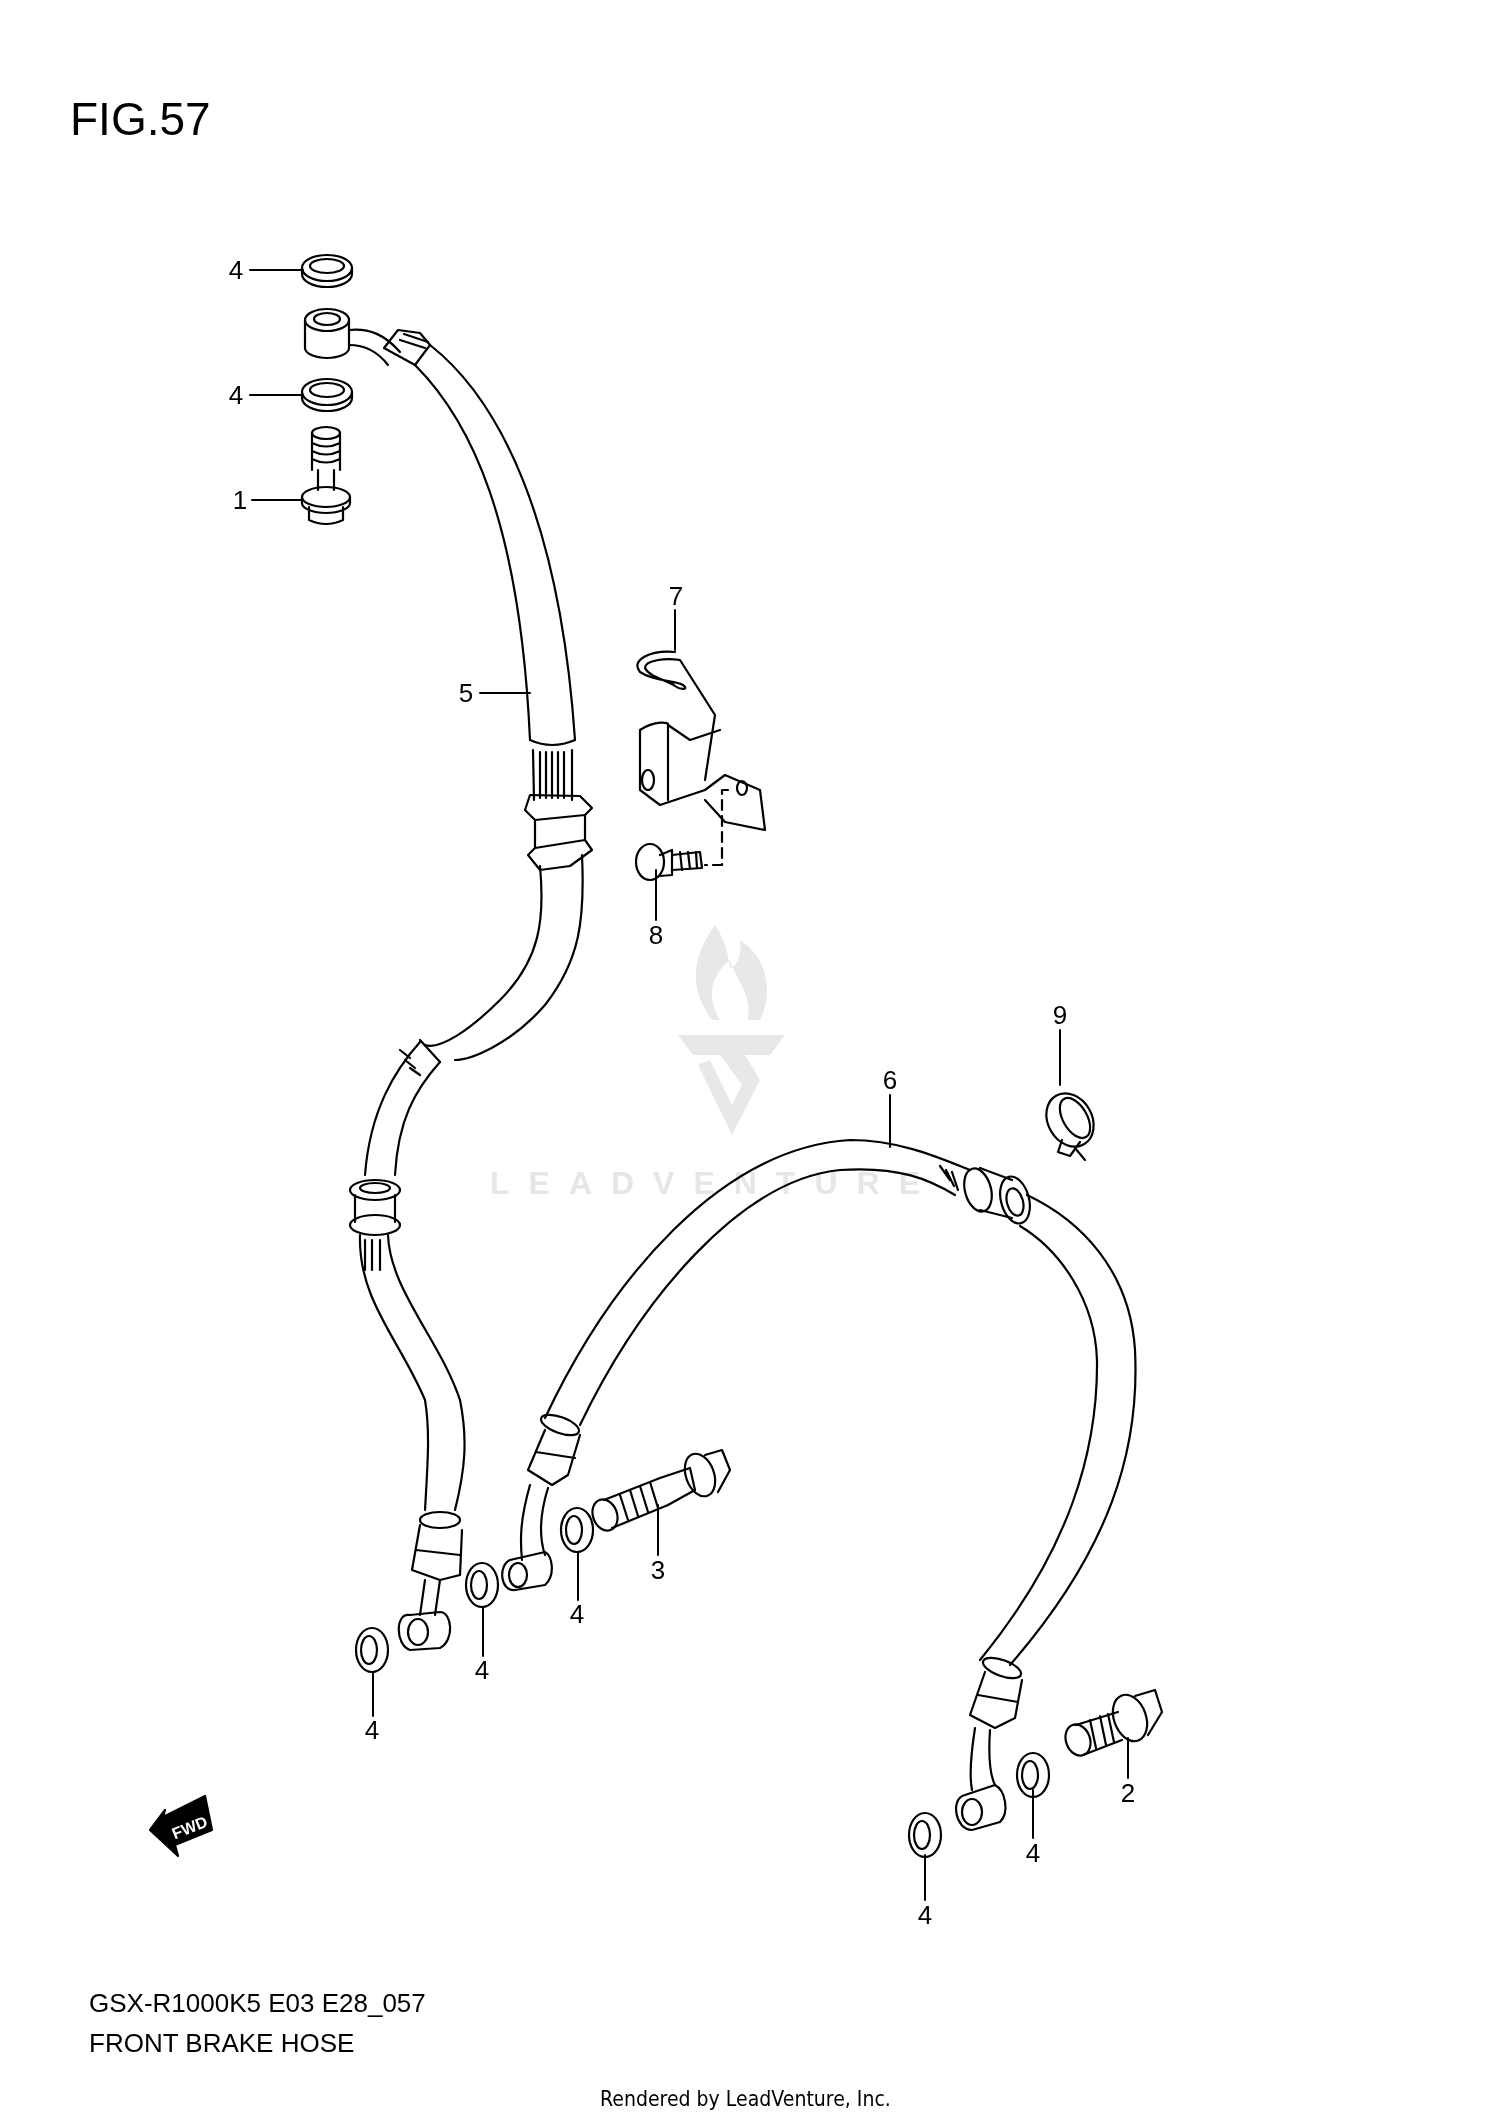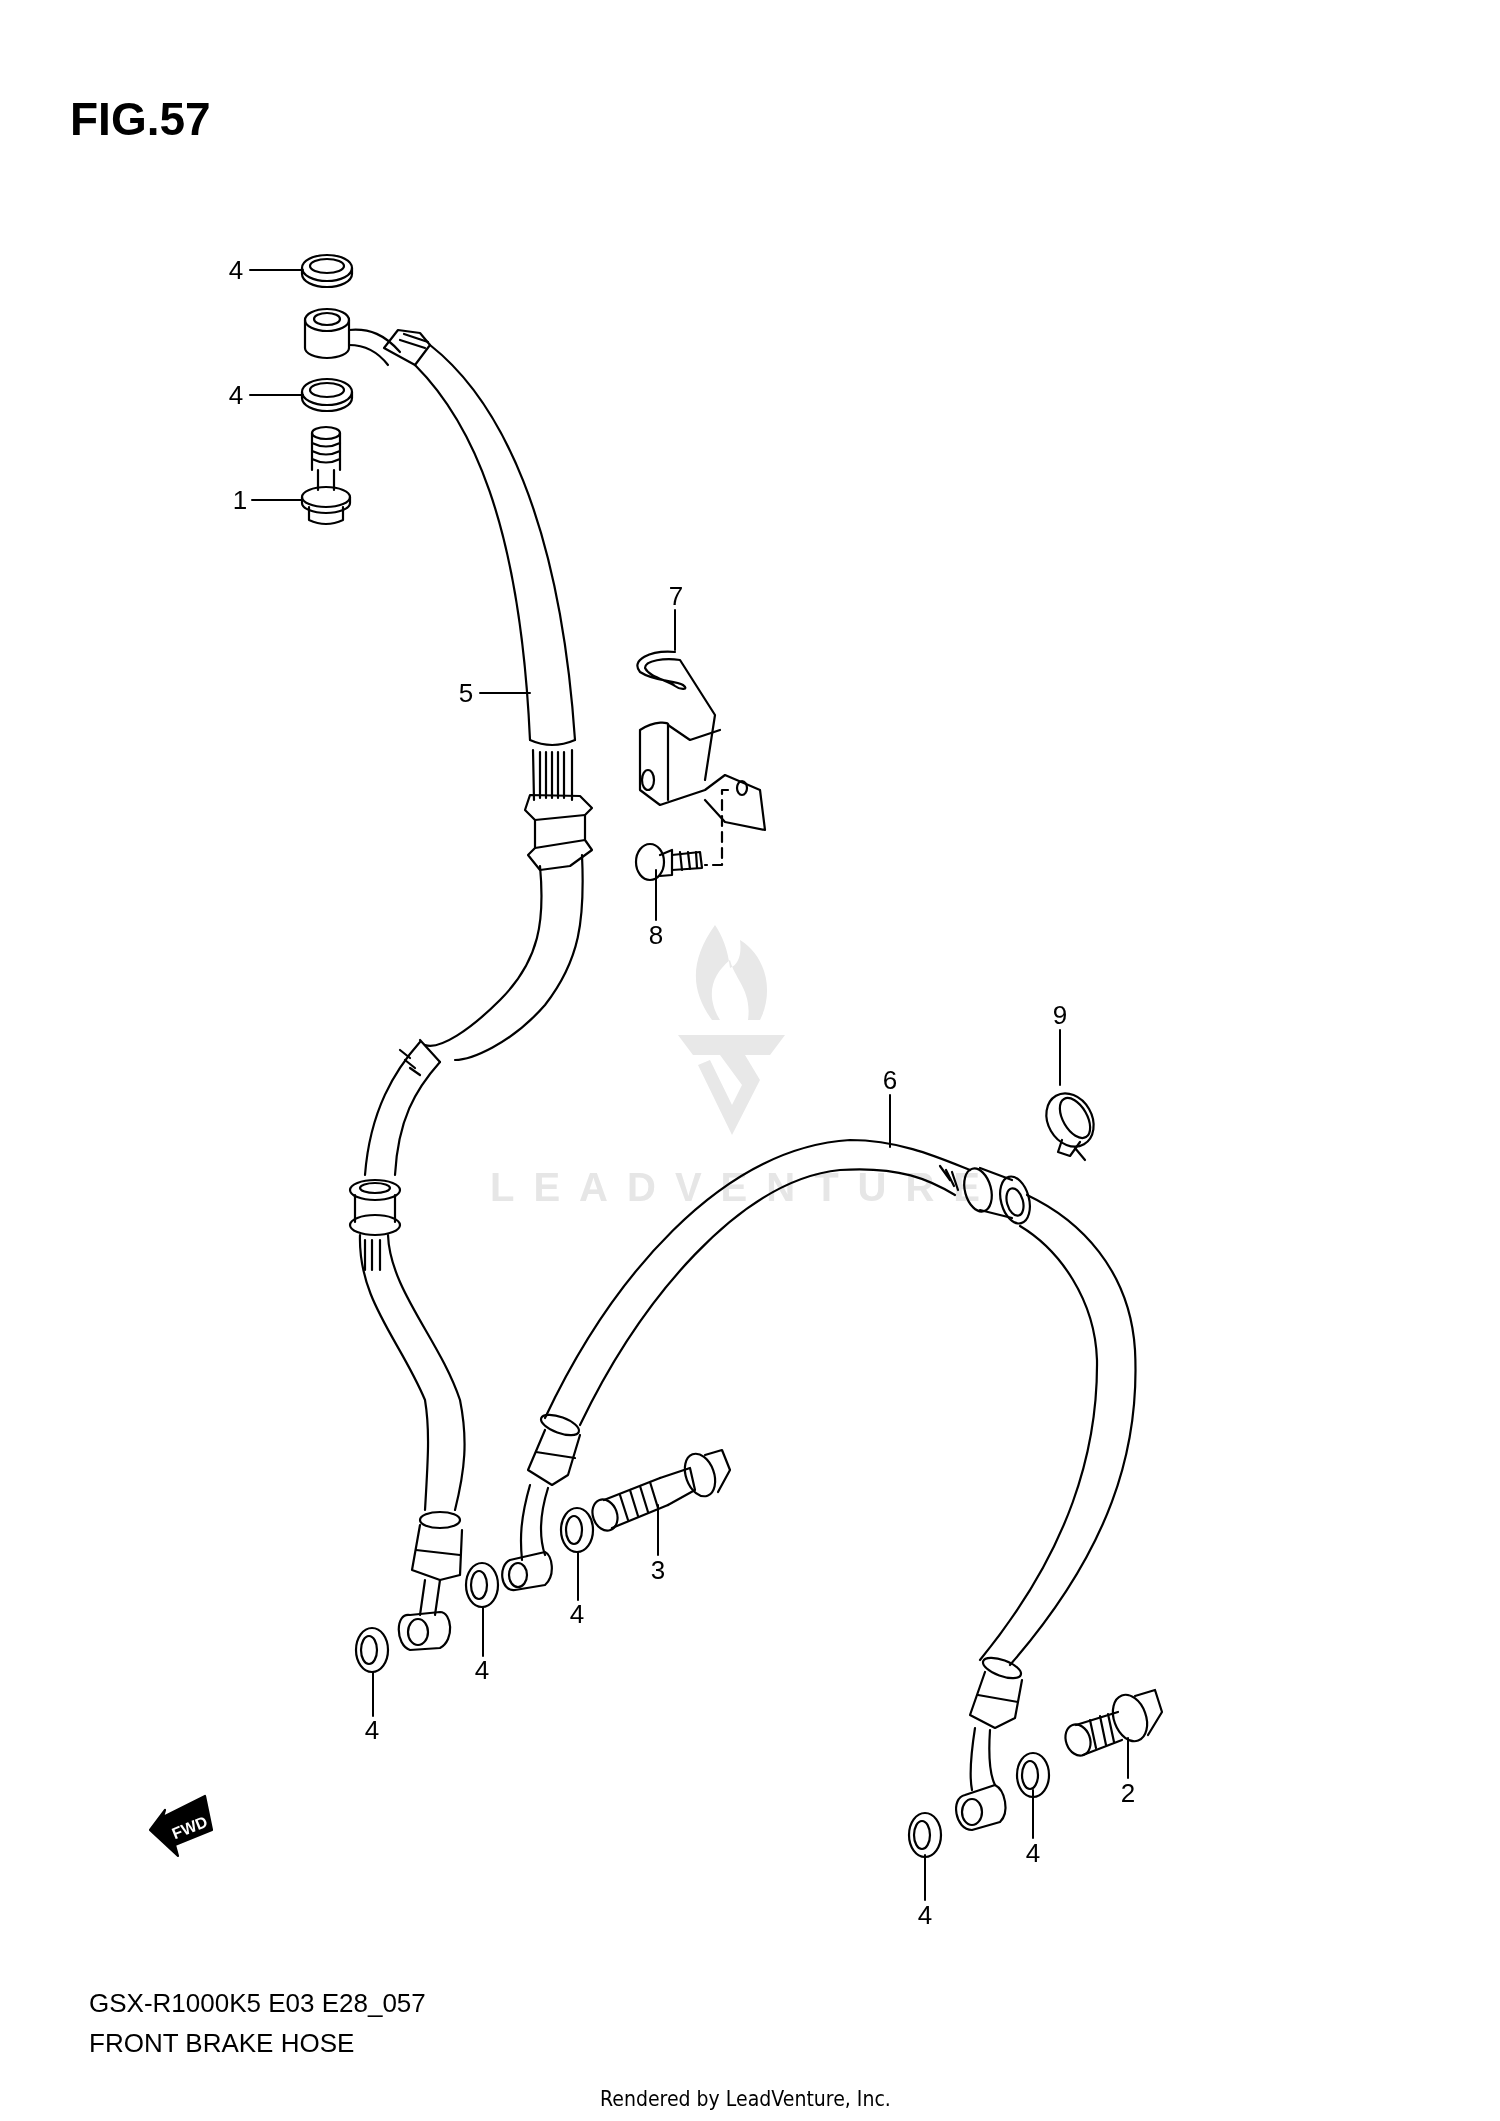--- a/index.html
+++ b/index.html
@@ -1,22 +1,22 @@
 <!DOCTYPE html>
 <html><head>
 <meta charset="utf-8">
 <style>
   html, body { margin: 0; padding: 0; background: #ffffff; }
   body { width: 1500px; height: 2121px; position: relative; overflow: hidden; font-family: "Liberation Sans", sans-serif; color: #000; }
-  .fig-title { position: absolute; left: 70px; top: 96px; font-size: 46px; font-weight: bold; letter-spacing: 0px; line-height: 1; }
+  .fig-title { position: absolute; left: 70px; top: 96px; font-size: 46px; font-weight: normal; letter-spacing: 0px; line-height: 1; }
   .diagram { position: absolute; left: 0; top: 0; width: 1500px; height: 2121px; }
   .callout { position: absolute; font-size: 26px; line-height: 1; transform: translate(-50%, -50%); }
   .caption { position: absolute; left: 89px; font-size: 26px; line-height: 1; }
   .footer { position: absolute; left: 600px; top: 2086px; font-family: "DejaVu Sans", sans-serif; font-size: 22px; transform: scaleX(0.86); transform-origin: left top; }
-  .wm-text { position: absolute; left: 490px; top: 1165px; font-size: 40px; letter-spacing: 19px; color: #e6e6e6; font-weight: bold; }
+  .wm-text { position: absolute; left: 490px; top: 1165px; font-size: 32px; letter-spacing: 19px; color: #e6e6e6; font-weight: bold; }
   .fwd-text { font-family: "Liberation Sans", sans-serif; font-weight: bold; }
 </style>
 </head>
 <body>
 
 <div class="fig-title">FIG.57</div>
 
 <div class="wm-text">LEADVENTURE</div>
 
 <svg class="diagram" viewBox="0 0 1500 2121" xmlns="http://www.w3.org/2000/svg" fill="none" stroke="#000" stroke-width="2.2" stroke-linecap="round" stroke-linejoin="round">

